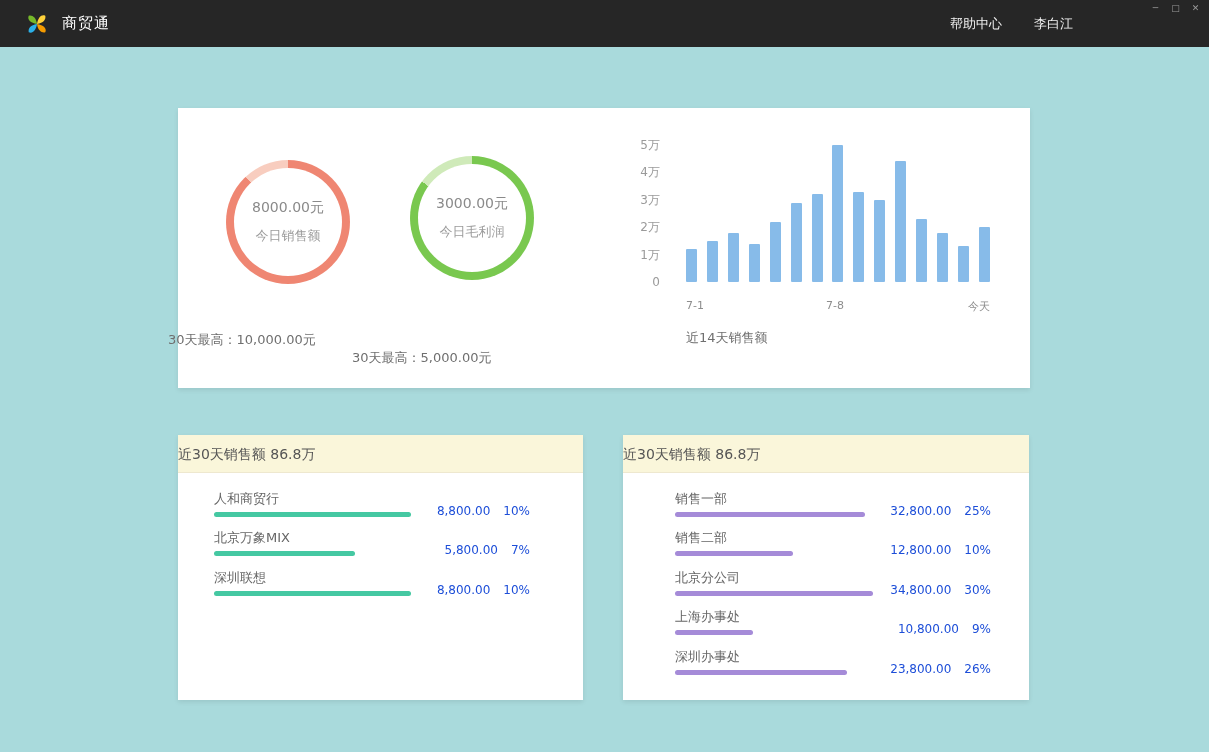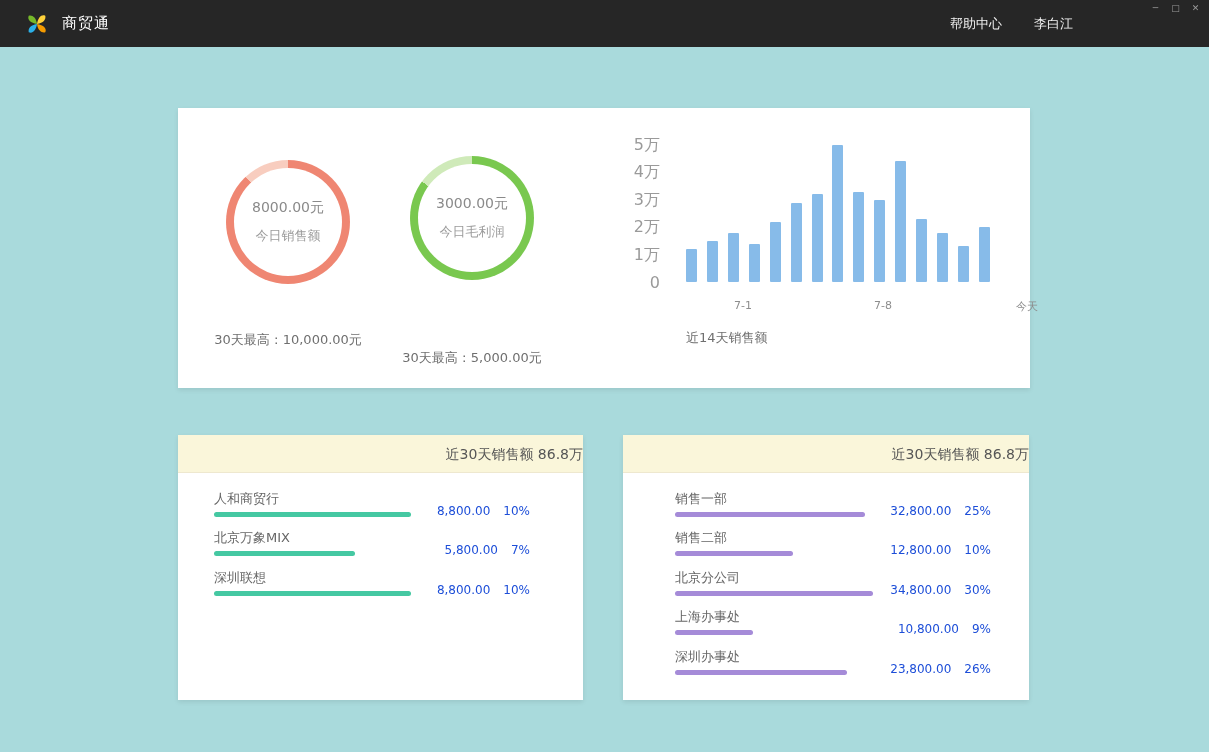--- a/index.html
+++ b/index.html
@@ -27,43 +27,43 @@
 
   
   .donut { position:absolute; width:124px; height:124px; border-radius:50%; }
   #donut-0 { left:48px;  top:52px; }
   #donut-1 { left:232px; top:48px; }
   .donut-inner { position:absolute; left:8px; top:8px; right:8px; bottom:8px;
     background:#ffffff; border-radius:50%; display:flex; flex-direction:column;
     align-items:center; justify-content:center; gap:10px; }
   .donut-value { font-size:14px; color:#8a8a8a; }
   .donut-label { font-size:13px; color:#9b9b9b; }
-  .donut-footer { position:absolute; width:240px; text-align:center;
+  .donut-footer { position:absolute; width:240px; text-align:left;
     font-size:13px; color:#6f6f6f; }
   #footer-0 { left:-10px; top:223px; }
   #footer-1 { left:174px; top:225px;margin-top:16px; }
 
   
   .y-axis { position:absolute; left:430px; top:37px; width:52px; height:137px; }
   .ytick { position:absolute; right:0; transform:translateY(-50%);
-    font-size:16px; color:#9a9a9a; white-space:nowrap; }
+    font-size:12px; color:#9a9a9a; white-space:nowrap; }
   .bars { position:absolute; left:508px; top:37px; width:304px; height:137px;
     display:flex; align-items:flex-end; justify-content:space-between; }
   .bar { width:11px; border-radius:1px; }
   .x-labels { position:absolute; left:508px; top:191px; width:304px; height:14px;
-    font-size:11px; color:#8d8d8d;margin-left:48px; }
+    font-size:11px; color:#8d8d8d; }
   .xl-0 { position:absolute; left:0; }
   .xl-1 { position:absolute; left:140px; }
   .xl-2 { position:absolute; right:0; }
   .chart-caption { position:absolute; left:508px; top:221px; width:304px;
     text-align:left; font-size:13px; color:#6f6f6f; }
 
   
   .panel-header { height:38px; background:#faf6da; border-bottom:1px solid #eee8cf;
-    text-align:right; line-height:38px; font-size:14px; color:#555555; }
+    text-align:left; line-height:38px; font-size:14px; color:#555555; }
   .panel-rows { position:relative; padding-top:12px; }
   .row { position:relative; height:39.4px; }
   #panel-0 { --indent:36px; --right:53px; }
   #panel-1 { --indent:52px; --right:38px; }
   .row-name { position:absolute; left:var(--indent); top:5px;
     font-size:13px; color:#666666; }
   .row-bar { position:absolute; left:var(--indent); top:27px; height:5px;
     border-radius:2.5px; }
   .row-right { position:absolute; right:var(--right); top:19px;
     font-size:12px; color:#1d4ed8; white-space:nowrap; }

